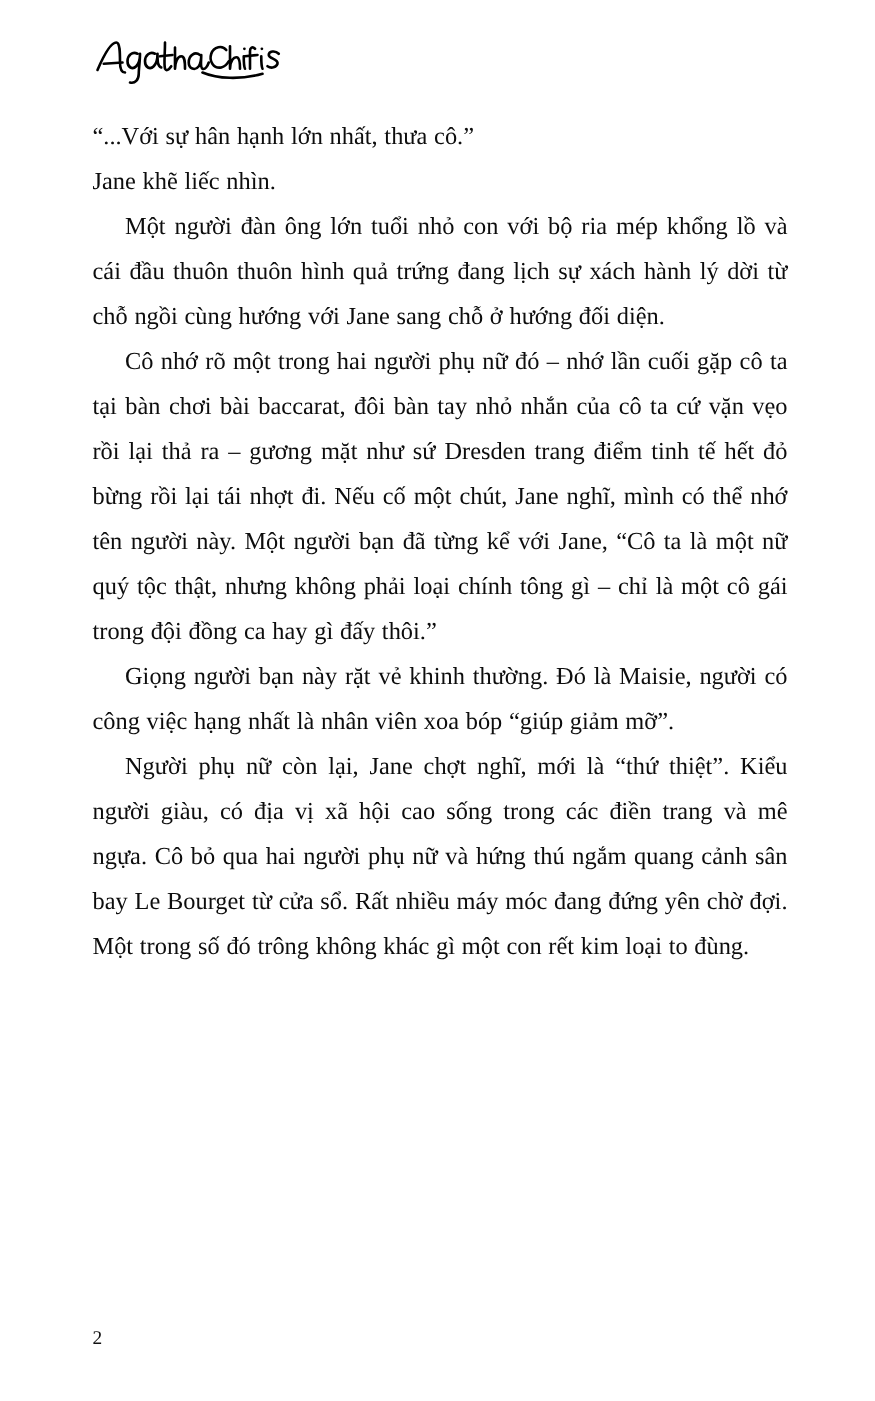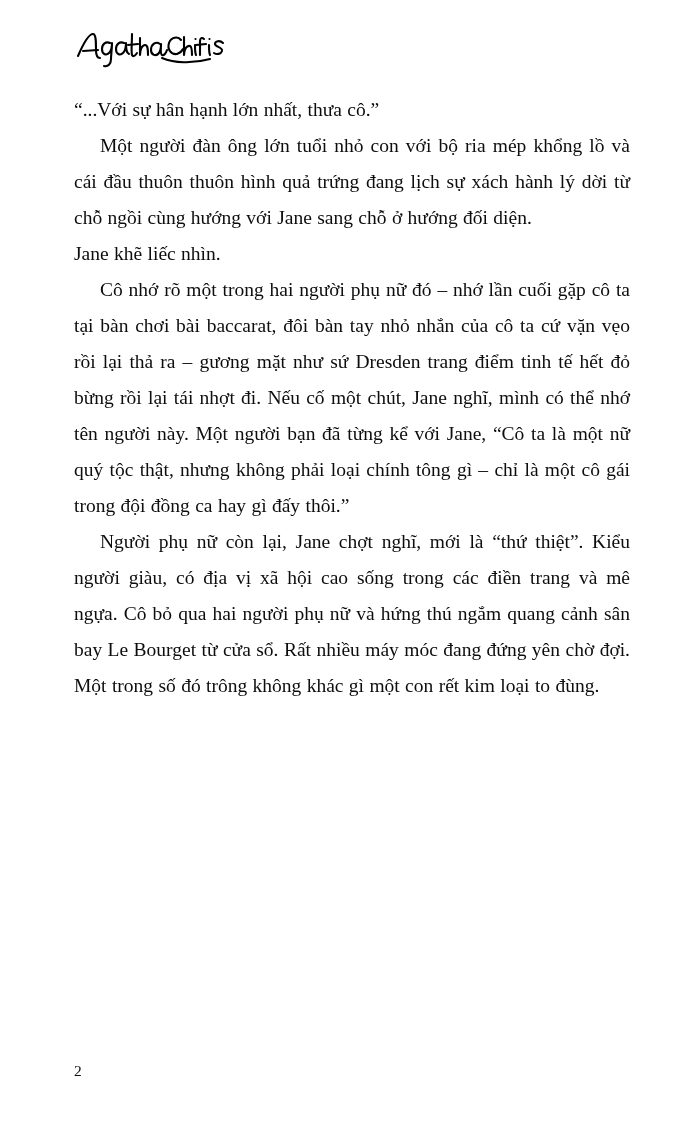--- a/index.html
+++ b/index.html
@@ -86,21 +86,22 @@
         <path d="M135 19 C135 23, 135 27, 136 29"></path>
         <circle cx="135.5" cy="13" r="1.1" fill="#000" stroke="none"></circle>
         <path d="M140 27 C143 29, 147 28, 148 25 C149 21, 141 21, 141 18 C141 15, 146 14, 149 17"></path>
         <path d="M88 32 C100 37, 118 38, 136 33"></path>
       </g>
     </svg>
   </div>
 
   <div class="content">
     <p class="para">“...Với sự hân hạnh lớn nhất, thưa cô.”</p>
+    <p class="para">Jane khẽ liếc nhìn.</p>
     <p class="para indent">Một người đàn ông lớn tuổi nhỏ con với bộ ria mép khổng lồ và cái đầu thuôn thuôn hình quả trứng đang lịch sự xách hành lý dời từ chỗ ngồi cùng hướng với Jane sang chỗ ở hướng đối diện.</p>
-    <p class="para">Jane khẽ liếc nhìn.</p>
     <p class="para indent">Cô nhớ rõ một trong hai người phụ nữ đó – nhớ lần cuối gặp cô ta tại bàn chơi bài baccarat, đôi bàn tay nhỏ nhắn của cô ta cứ vặn vẹo rồi lại thả ra – gương mặt như sứ Dresden trang điểm tinh tế hết đỏ bừng rồi lại tái nhợt đi. Nếu cố một chút, Jane nghĩ, mình có thể nhớ tên người này. Một người bạn đã từng kể với Jane, “Cô ta là một nữ quý tộc thật, nhưng không phải loại chính tông gì – chỉ là một cô gái trong đội đồng ca hay gì đấy thôi.”</p>
+    <p class="para indent">Giọng người bạn này rặt vẻ khinh thường. Đó là Maisie, người có công việc hạng nhất là nhân viên xoa bóp “giúp giảm mỡ”.</p>
     <p class="para indent">Người phụ nữ còn lại, Jane chợt nghĩ, mới là “thứ thiệt”. Kiểu người giàu, có địa vị xã hội cao sống trong các điền trang và mê ngựa. Cô bỏ qua hai người phụ nữ và hứng thú ngắm quang cảnh sân bay Le Bourget từ cửa sổ. Rất nhiều máy móc đang đứng yên chờ đợi. Một trong số đó trông không khác gì một con rết kim loại to đùng.</p>
   </div>
 
   <div class="page-number">2</div>
 
 </div>
 
 </body></html>

